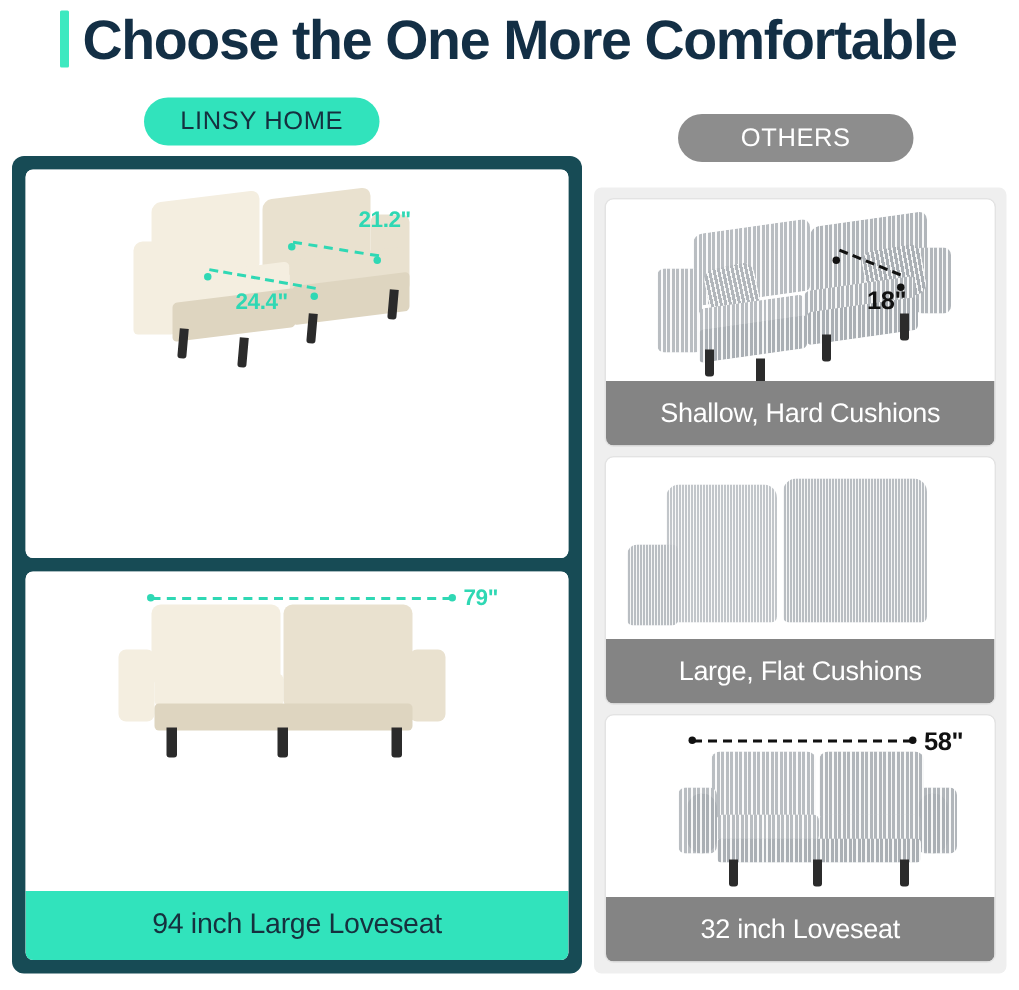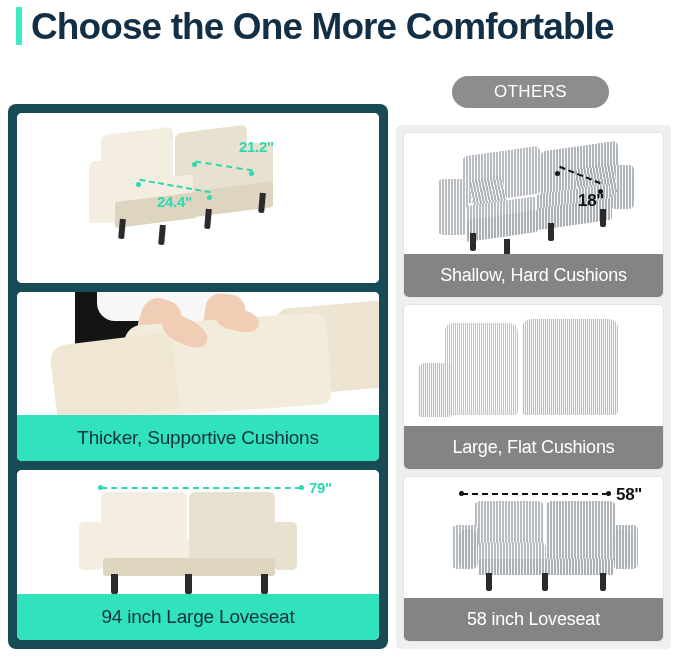--- a/index.html
+++ b/index.html
@@ -7,21 +7,21 @@
     width: 679px; height: 660px;
     background: #ffffff;
     font-family: "Liberation Sans", sans-serif;
     overflow: hidden;
   }
   .page { position: relative; width: 679px; height: 660px; background: #fff; }
 
   
   .title-row {
     position: absolute; left: 0; top: 0; width: 679px; height: 52px;
-    display: flex; align-items: center;
+    display: flex; align-items: center; padding-left: 24px;
   }
   .title-accent {
     width: 6px; height: 38px; background: #3DE9C0; margin-left: 16px; margin-right: 9px;
     flex: 0 0 auto; border-radius: 1px;
   }
   .title-text {
     font-size: 37px; font-weight: bold; color: #132F45;
     letter-spacing: -0.9px; white-space: nowrap; line-height: 1;
   }
 
@@ -175,20 +175,23 @@
 </head>
 <body>
 
 <div class="page">
 
   <div class="title-row">
     <div class="title-accent"></div>
     <div class="title-text">Choose the One More Comfortable</div>
   </div>
 
+  <div class="pill pill-linsy">
+    <span>LINSY HOME</span>
+  </div>
   <div class="pill pill-others">
     <span>OTHERS</span>
   </div>
 
   <div class="panel-left">
 
     <div class="card-left">
       <div class="photo">
         <div class="sofa" style="left:72px; top:18px; width:230px; height:110px;">
 
@@ -216,37 +219,20 @@
         <div class="dim-dot" style="left:232px; top:58px;"></div>
         <div class="dim-label dim-teal" style="left:222px; top:25px;">21.2"</div>
 
         <div class="dim-line" style="left:122px; top:72px; width:72px; transform:rotate(10deg);"></div>
         <div class="dim-dot" style="left:119px; top:69px;"></div>
         <div class="dim-dot" style="left:190px; top:82px;"></div>
         <div class="dim-label dim-teal" style="left:140px; top:80px;">24.4"</div>
       </div>
     </div>
 
-    <div class="card-left">
-      <div class="photo">
-        <div class="person-bg"></div>
-        <div class="person-pants"></div>
-        <div class="person-shirt"></div>
-        <div class="person-arm" style="left:34%; top:6%; width:11%; height:34%; transform:rotate(18deg);"></div>
-        <div class="person-arm" style="left:52%; top:2%; width:11%; height:30%; transform:rotate(8deg);"></div>
-        <div class="cush-right ribbed"></div>
-        <div class="cush-big ribbed"></div>
-        <div class="cush-left ribbed"></div>
-        <div class="person-arm" style="left:40%; top:22%; width:13%; height:20%; transform:rotate(26deg); border-radius:30% 50% 45% 40%;"></div>
-        <div class="person-arm" style="left:55%; top:14%; width:12%; height:18%; transform:rotate(12deg); border-radius:40% 45% 40% 40%;"></div>
-      </div>
-      <div class="caption-left">
-        <span>Thicker, Supportive Cushions</span>
-      </div>
-    </div>
 
     <div class="card-left">
       <div class="photo">
         <div class="sofa" style="left:62px; top:22px; width:230px; height:105px;">
 
           <div class="s-back cream" style="left:22px; top:0px; width:86px; height:52px;"></div>
           <div class="s-back cream-d" style="left:110px; top:0px; width:86px; height:52px;"></div>
 
           <div class="s-arm cream" style="left:0px; top:30px; width:24px; height:48px;"></div>
           <div class="s-arm cream-d" style="left:194px; top:30px; width:24px; height:48px;"></div>
@@ -342,19 +328,19 @@
           <div class="s-leg" style="left:94px; top:74px; width:6px; height:18px;"></div>
           <div class="s-leg" style="left:152px; top:74px; width:6px; height:18px;"></div>
         </div>
 
         <div class="dim-line-dark" style="left:58px; top:16px; width:146px;"></div>
         <div class="dim-dot-dark" style="left:55px; top:14px;"></div>
         <div class="dim-dot-dark" style="left:202px; top:14px;"></div>
         <div class="dim-label dim-dark" style="left:212px; top:8px; font-size:17px;">58"</div>
       </div>
       <div class="caption-right">
-        <span>58 inch Loveseat</span>
+        <span>32 inch Loveseat</span>
       </div>
     </div>
   </div>
 
 
 </div>
 
 </body></html>

